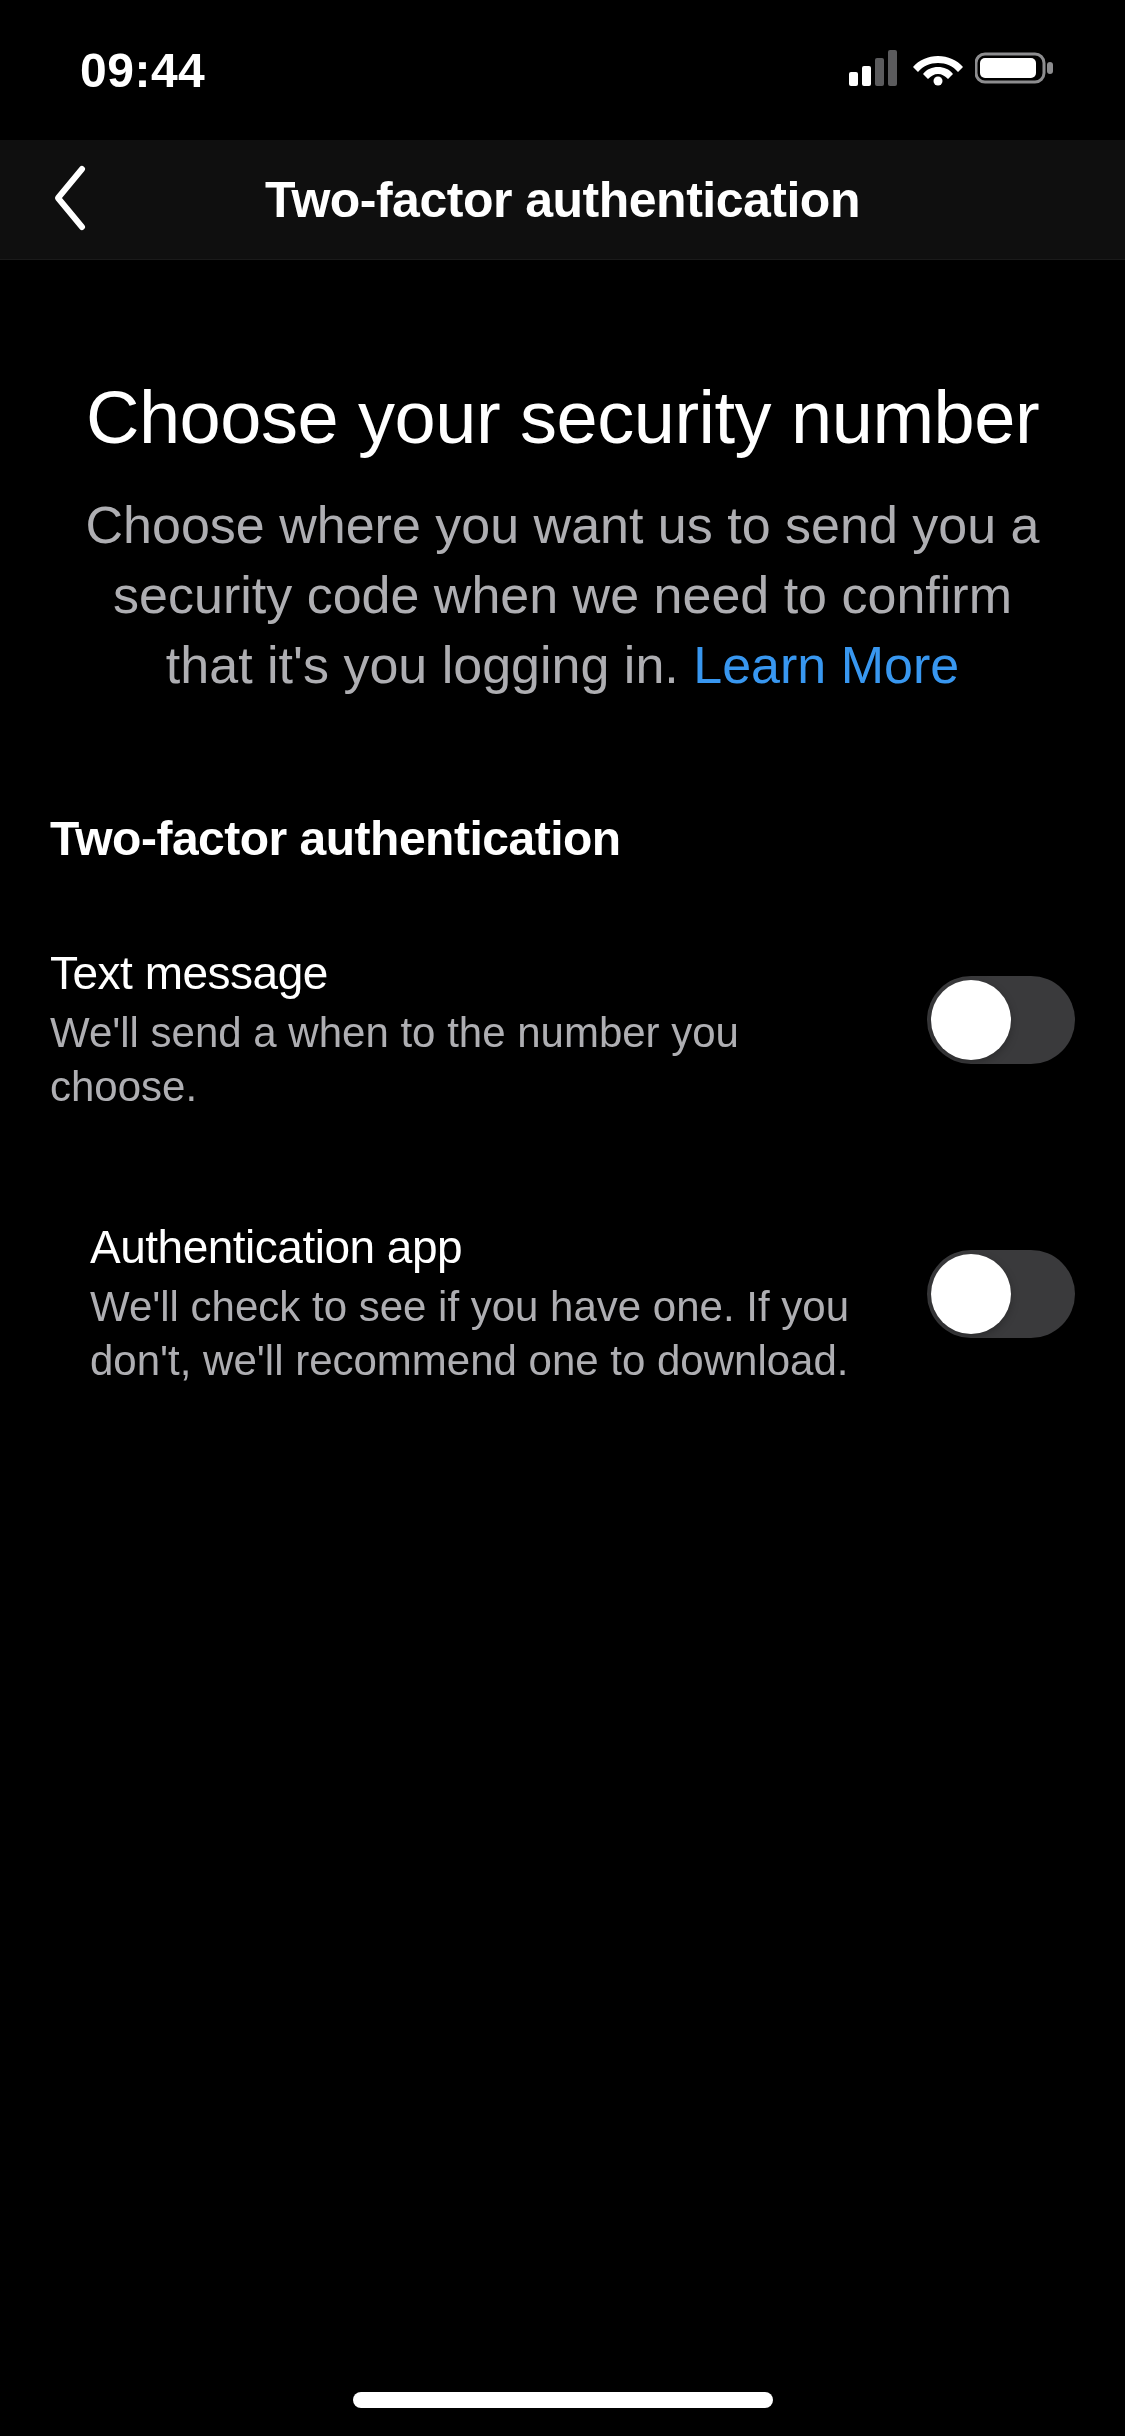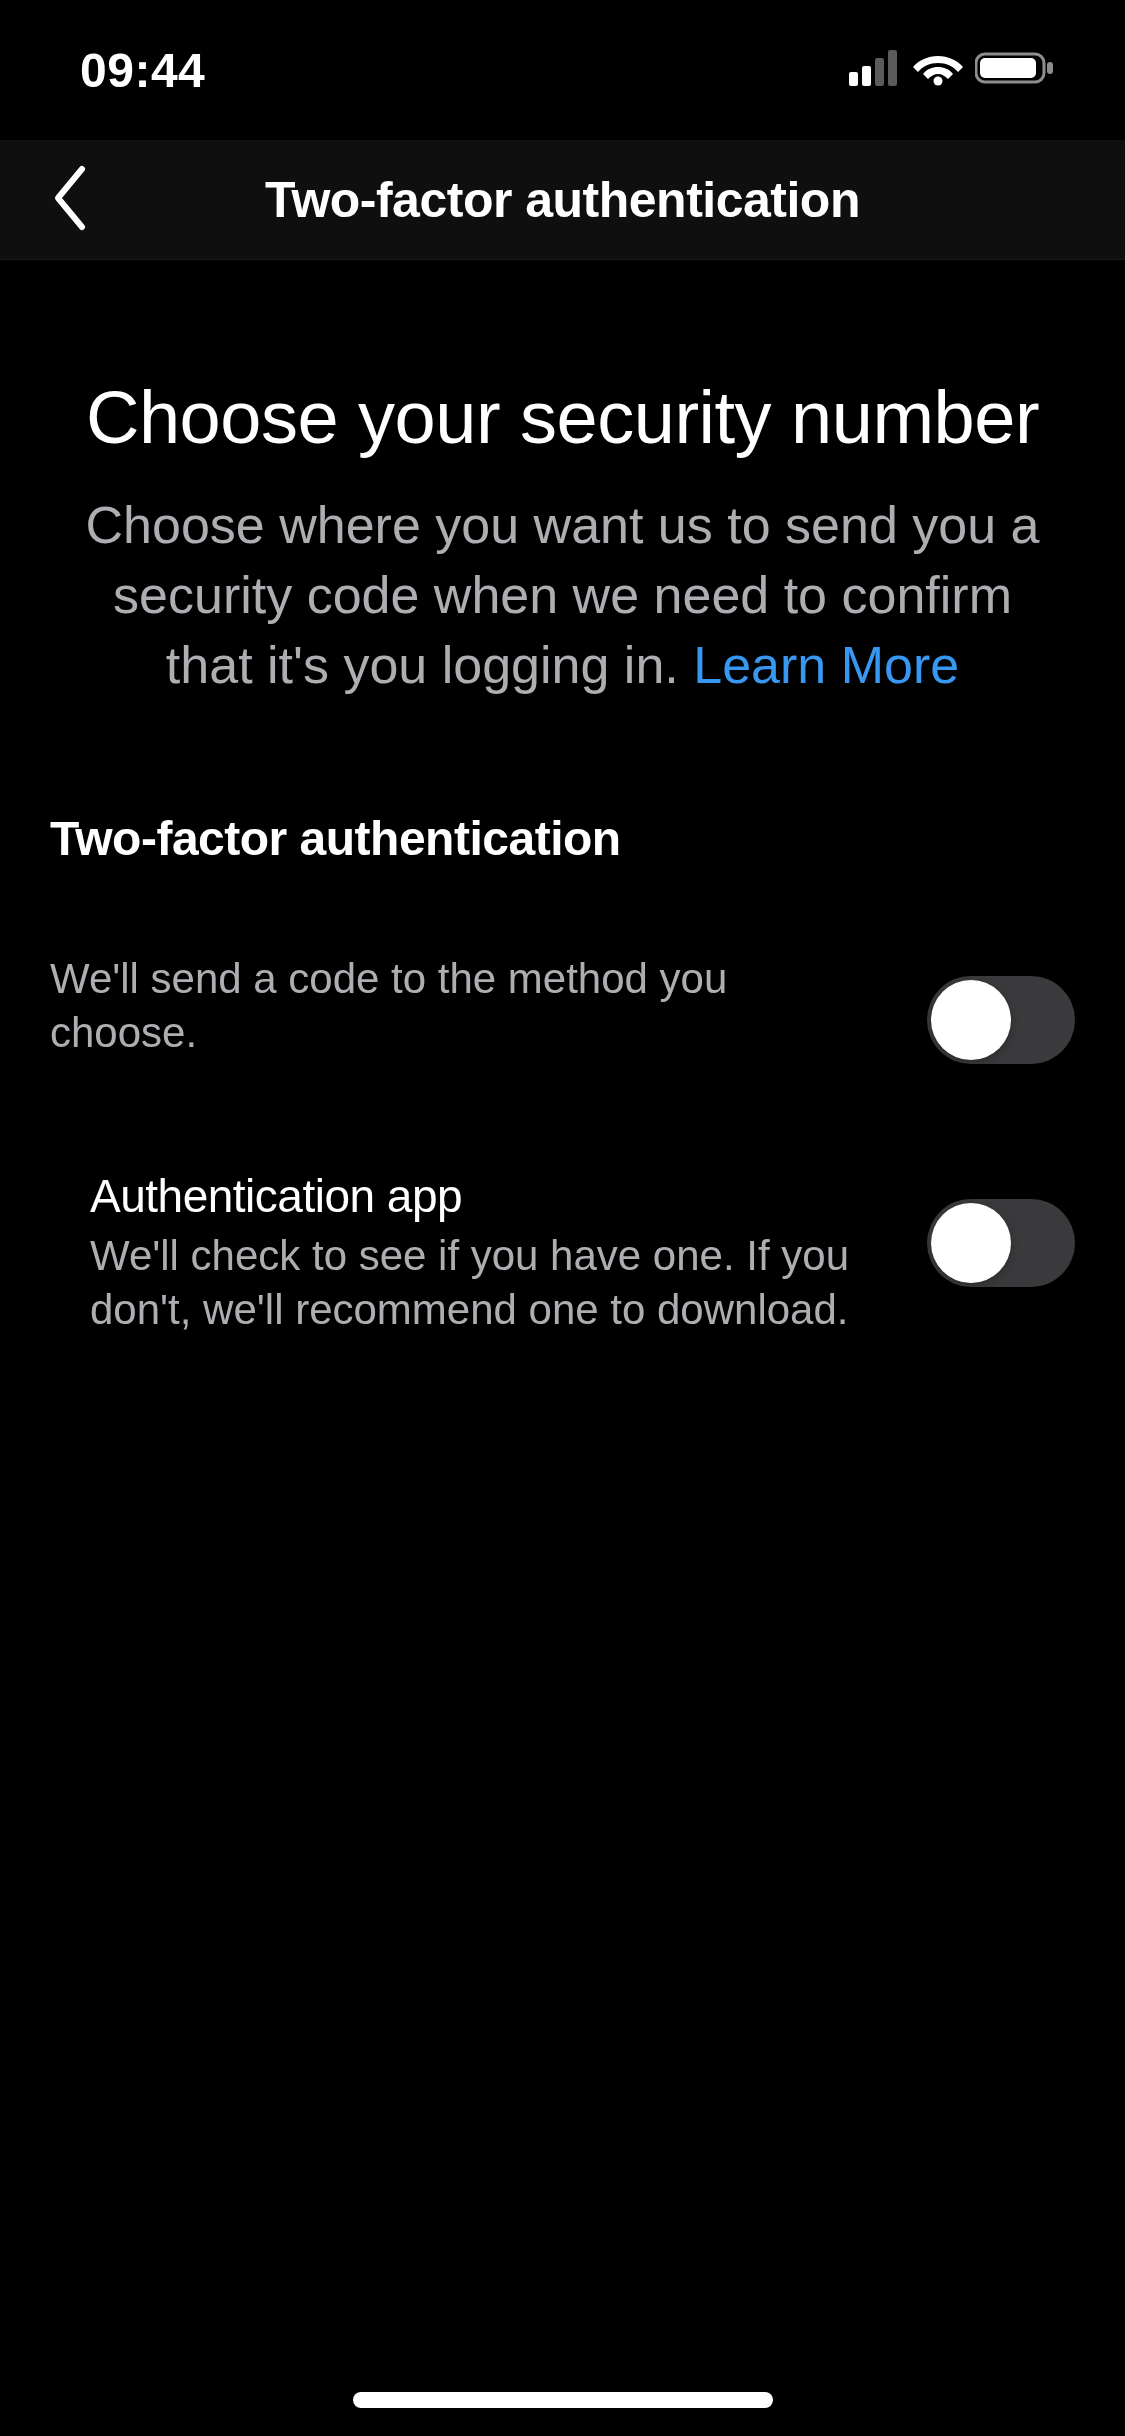--- a/index.html
+++ b/index.html
@@ -82,21 +82,22 @@
 <div class="content">
   <div class="hero-title">Choose your security number</div>
   <div class="hero-sub">
     <span>Choose where you want us to send you a security code when we need to confirm that it's you logging in. </span><a href="#">Learn More</a>
   </div>
 
   <div class="section-heading">Two-factor authentication</div>
 
   <div class="row">
     <div class="row-text">
-      <div class="row-sub">We'll send a code to the method you choose.</div>
+      <div class="row-title">Text message</div>
+      <div class="row-sub">We'll send a when to the number you choose.</div>
     </div>
     <div class="toggle-wrap">
       <div class="toggle">
         <div class="toggle-knob"></div>
       </div>
     </div>
   </div>
 
   <div class="row">
     <div class="row-text">

